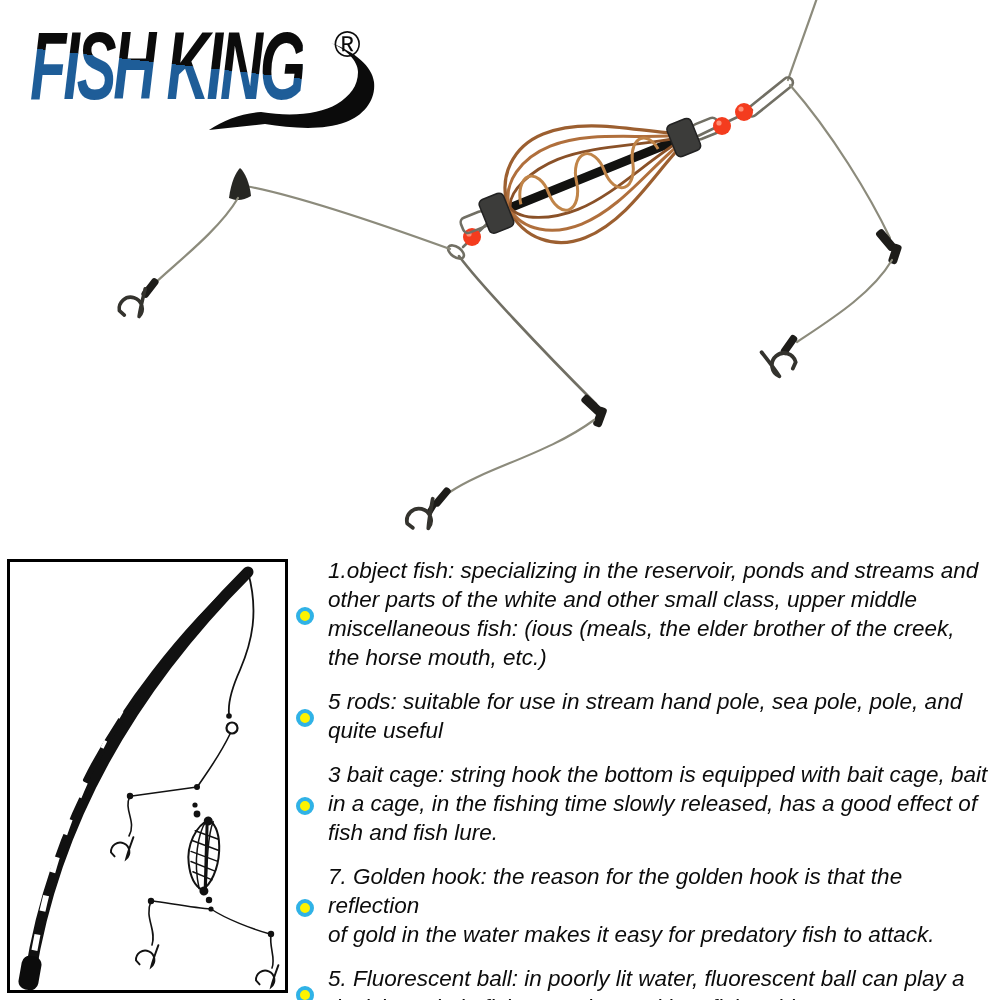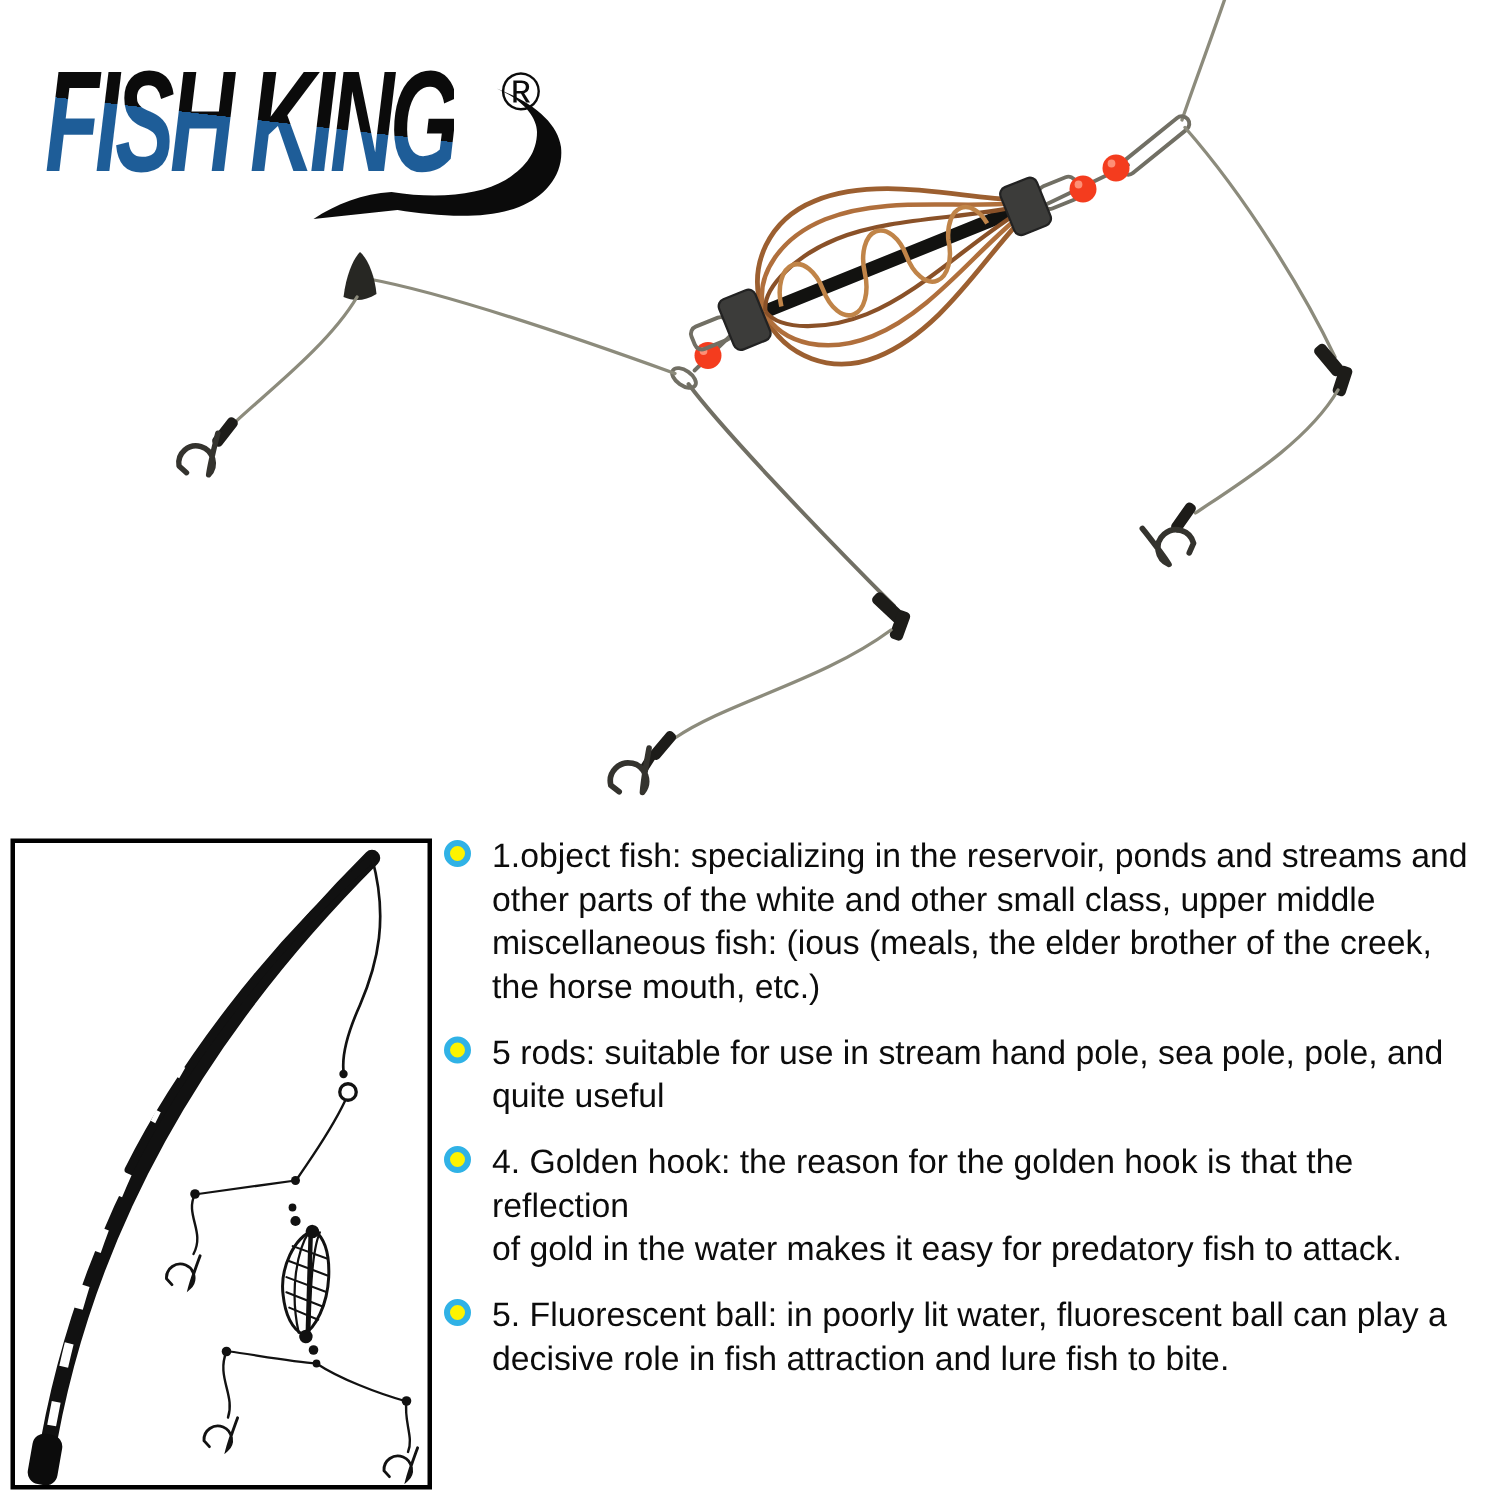--- a/index.html
+++ b/index.html
@@ -1,21 +1,21 @@
 <!DOCTYPE html>
 <html style="--brand-blue: #1e5d98; --ink: #0b0b0b; --bullet-ring: #30b2e6; --bullet-fill: #fdf300; --bead-red: #f43c1e; --copper: #a5683a; --line-grey: #8c8b7c; --wire-grey: #716f64; --hook-dark: #34332e; --sleeve-black: #1d1c19;"><head>
 <meta charset="utf-8">
 <style>
   html,body{margin:0;padding:0;}
   body{
     width:1000px;height:1000px;position:relative;overflow:hidden;
     background:#ffffff;font-family:"Liberation Sans",sans-serif;
   }
   
-  .logo{position:absolute;left:28px;top:32px;width:360px;height:150px;}
+  .logo{position:absolute;left:28px;top:16px;width:360px;height:150px;}
   .logo-text{
     position:absolute;left:2px;top:2px;white-space:nowrap;
     font-weight:bold;font-style:italic;font-size:96px;letter-spacing:-5px;
     transform:scaleX(.62);transform-origin:left top;line-height:1;
     background:linear-gradient(184deg,var(--ink,#0b0b0b) 0 48%,var(--brand-blue,#1e5d98) 48%);
     -webkit-background-clip:text;background-clip:text;color:transparent;
   }
   .reg{
     position:absolute;left:306px;top:8px;font-size:36px;font-weight:normal;
     color:#0b0b0b;font-style:normal;
@@ -33,21 +33,21 @@
   .cu-i{stroke:#8a5128;stroke-width:2.8;fill:none;}
   .cu-s{stroke:#c08448;stroke-width:3;fill:none;}
   
   .diagram{
     position:absolute;left:7px;top:559px;width:275px;height:428px;
     border:3px solid #000;background:#fff;
   }
   .sk{stroke:#121212;fill:none;stroke-linecap:round;}
   
   .features{position:absolute;left:296px;top:556px;width:700px;}
-  .feature{display:flex;align-items:flex-start;margin-bottom:15px;}
+  .feature{display:flex;align-items:center;margin-bottom:15px;font-style:italic;}
   .bullet{
     flex:0 0 auto;width:10px;height:10px;border-radius:50%;
     background:var(--bullet-fill,#fdf300);
     border:4px solid var(--bullet-ring,#30b2e6);
     margin:4px 14px 0 0;
   }
   .feature-text{
     font-size:22.5px;line-height:29px;color:#0c0c0c;white-space:pre-wrap;
   }
 </style>
@@ -195,21 +195,27 @@
 miscellaneous fish: (ious (meals, the elder brother of the creek,
 the horse mouth, etc.)</span>
   </div>
   <div class="feature">
     <span class="bullet"></span>
     <span class="feature-text">5 rods: suitable for use in stream hand pole, sea pole, pole, and
 quite useful</span>
   </div>
   <div class="feature">
     <span class="bullet"></span>
-    <span class="feature-text">4. Golden hook: the reason for the golden hook is that the reflection
+    <span class="feature-text">3 bait cage: string hook the bottom is equipped with bait cage, bait
+in a cage, in the fishing time slowly released, has a good effect of
+fish and fish lure.</span>
+  </div>
+  <div class="feature">
+    <span class="bullet"></span>
+    <span class="feature-text">7. Golden hook: the reason for the golden hook is that the reflection
 of gold in the water makes it easy for predatory fish to attack.</span>
   </div>
   <div class="feature">
     <span class="bullet"></span>
     <span class="feature-text">5. Fluorescent ball: in poorly lit water, fluorescent ball can play a
 decisive role in fish attraction and lure fish to bite.</span>
   </div>
 </div>
 
 </body></html>

